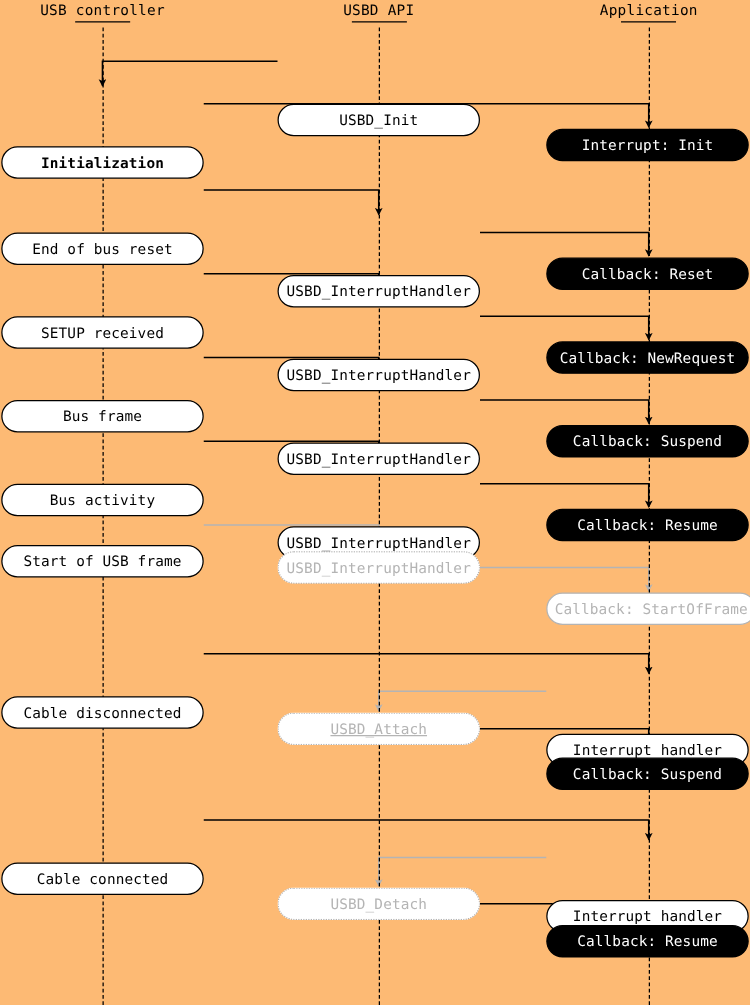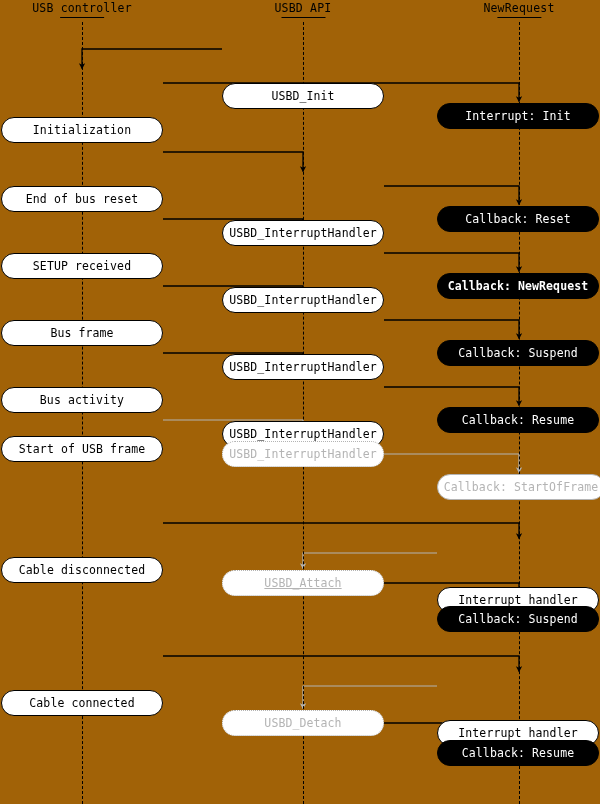--- a/index.html
+++ b/index.html
@@ -7,21 +7,21 @@
     padding: 0;
     background: #ffffff;
   }
   body {
     font-family: "DejaVu Sans Mono", "Liberation Mono", monospace;
   }
   #diagram {
     position: relative;
     width: 600px;
     height: 804px;
-    background: #a16207;
+    background: #fdba74;
     overflow: hidden;
   }
   #edges {
     position: absolute;
     left: 0; top: 0;
     width: 600px;
     height: 804px;
     pointer-events: none;
   }
 
@@ -130,34 +130,34 @@
   <div id="headers">
       <div class="col-head" style="left: 82px; top: 1px;">
         <div>USB controller</div>
         <div class="rule"></div>
       </div>
       <div class="col-head" style="left: 303px; top: 1px;">
         <div>USBD API</div>
         <div class="rule"></div>
       </div>
       <div class="col-head" style="left: 519px; top: 1px;">
-        <div>NewRequest</div>
+        <div>Application</div>
         <div class="rule"></div>
       </div>
     </div>
   <div id="nodes">
       <div class="node white" style="left: 222px; top: 36px; width: 162px;">USBD_Init</div>
-      <div class="node white" style="left: 1px; top: 70px; width: 162px;">Initialization</div>
+      <div class="node white" style="left: 1px; top: 70px; width: 162px; font-weight: bold;">Initialization</div>
       <div class="node black" style="left: 437px; top: 103px; width: 162px;">Interrupt: Init</div>
       <div class="node white" style="left: 1px; top: 139px; width: 162px;">End of bus reset</div>
       <div class="node white" style="left: 222px; top: 173px; width: 162px;">USBD_InterruptHandler</div>
       <div class="node black" style="left: 437px; top: 206px; width: 162px;">Callback: Reset</div>
       <div class="node white" style="left: 1px; top: 206px; width: 162px; text-align: center;">SETUP received</div>
       <div class="node white" style="left: 222px; top: 240px; width: 162px;">USBD_InterruptHandler</div>
-      <div class="node black" style="left: 437px; top: 273px; width: 162px; font-weight: bold;">Callback: NewRequest</div>
+      <div class="node black" style="left: 437px; top: 273px; width: 162px;">Callback: NewRequest</div>
       <div class="node white" style="left: 1px; top: 273px; width: 162px;">Bus frame</div>
       <div class="node white" style="left: 222px; top: 307px; width: 162px;">USBD_InterruptHandler</div>
       <div class="node black" style="left: 437px; top: 340px; width: 162px;">Callback: Suspend</div>
       <div class="node white" style="left: 1px; top: 340px; width: 162px;">Bus activity</div>
       <div class="node white" style="left: 222px; top: 374px; width: 162px;">USBD_InterruptHandler</div>
       <div class="node black" style="left: 437px; top: 407px; width: 162px;">Callback: Resume</div>
       <div class="node white" style="left: 1px; top: 389px; width: 162px;">Start of USB frame</div>
       <div class="node ghost" style="left: 222px; top: 441px; width: 162px;">USBD_InterruptHandler</div>
       <div class="node ghost-solid" style="left: 437px; top: 474px; width: 168px;">Callback: StartOfFrame</div>
       <div class="node white" style="left: 1px; top: 510px; width: 162px;">Cable disconnected</div>

